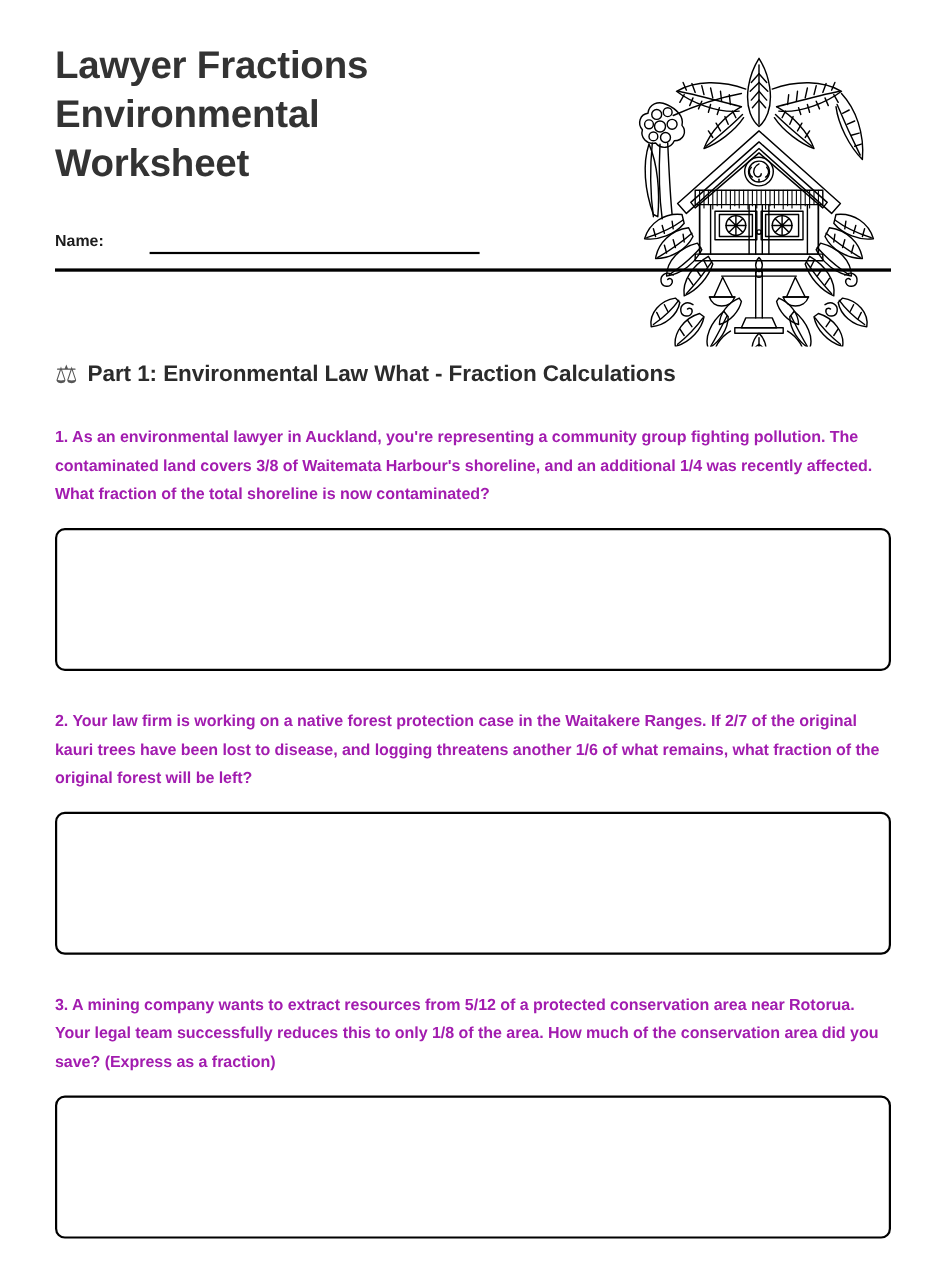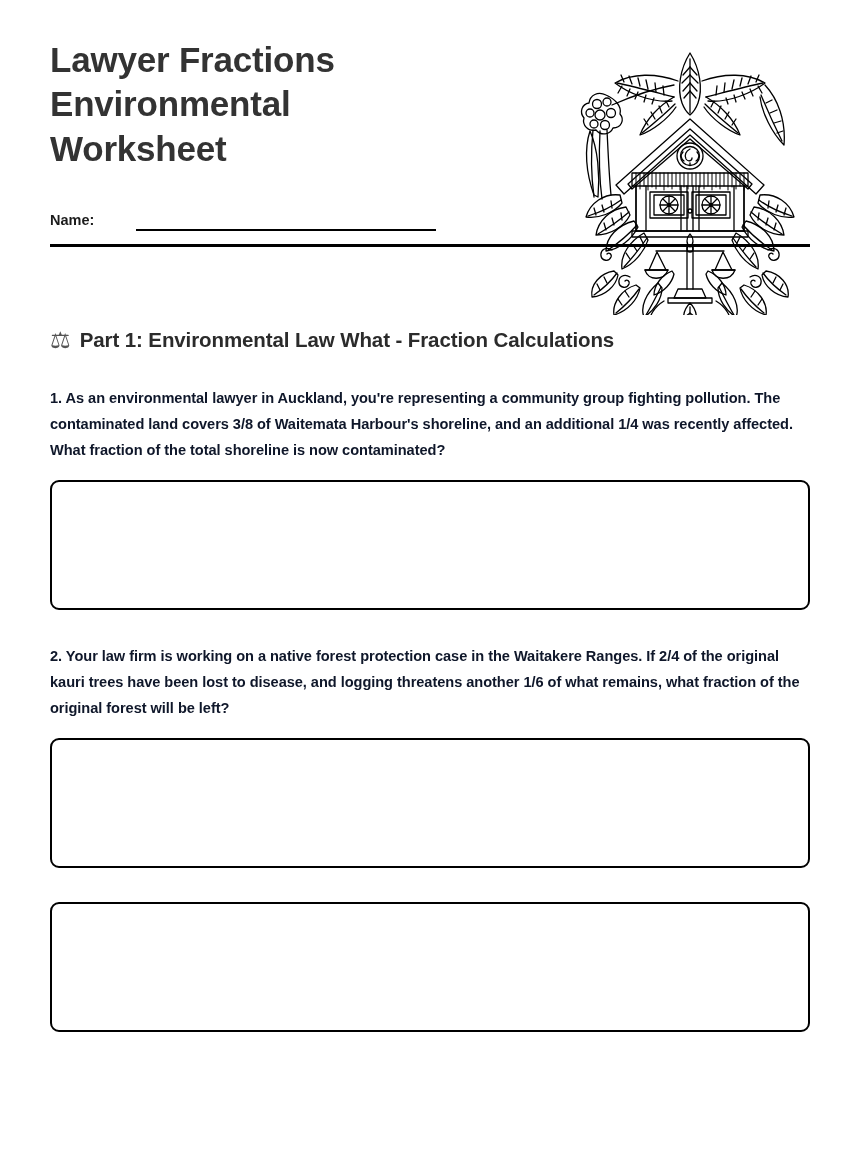--- a/index.html
+++ b/index.html
@@ -106,21 +106,21 @@
     letter-spacing: -0.1px;
   }
 
   
   .question-block { margin-top: 34px; }
   .question-block:first-of-type { margin-top: 40px; }
   .question-text {
     font-size: 14.6px;
     font-weight: bold;
     line-height: 1.78;
-    color: #0f172a;
+    color: #a21caf;
     letter-spacing: -0.05px;
   }
   .answer-box {
     margin-top: 16px;
     height: 130px;
     border: 2.4px solid #000000;
     border-radius: 9px;
     background: #ffffff;
   }
 </style>
@@ -341,21 +341,22 @@
     <span class="section-icon">⚖</span>
     <span class="section-title">Part 1: Environmental Law What - Fraction Calculations</span>
   </div>
 
   <div class="question-block">
     <div class="question-text">1. As an environmental lawyer in Auckland, you're representing a community group fighting pollution. The contaminated land covers 3/8 of Waitemata Harbour's shoreline, and an additional 1/4 was recently affected. What fraction of the total shoreline is now contaminated?</div>
     <div class="answer-box"></div>
   </div>
 
   <div class="question-block">
-    <div class="question-text">2. Your law firm is working on a native forest protection case in the Waitakere Ranges. If 2/4 of the original kauri trees have been lost to disease, and logging threatens another 1/6 of what remains, what fraction of the original forest will be left?</div>
+    <div class="question-text">2. Your law firm is working on a native forest protection case in the Waitakere Ranges. If 2/7 of the original kauri trees have been lost to disease, and logging threatens another 1/6 of what remains, what fraction of the original forest will be left?</div>
     <div class="answer-box"></div>
   </div>
 
   <div class="question-block">
+    <div class="question-text">3. A mining company wants to extract resources from 5/12 of a protected conservation area near Rotorua. Your legal team successfully reduces this to only 1/8 of the area. How much of the conservation area did you save? (Express as a fraction)</div>
     <div class="answer-box"></div>
   </div>
 
 </div>
 
 </body></html>

